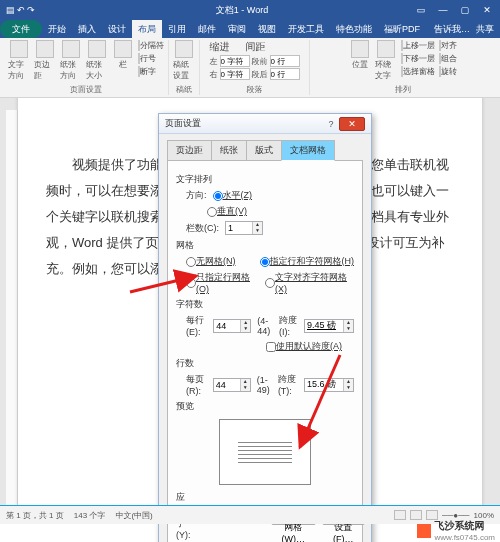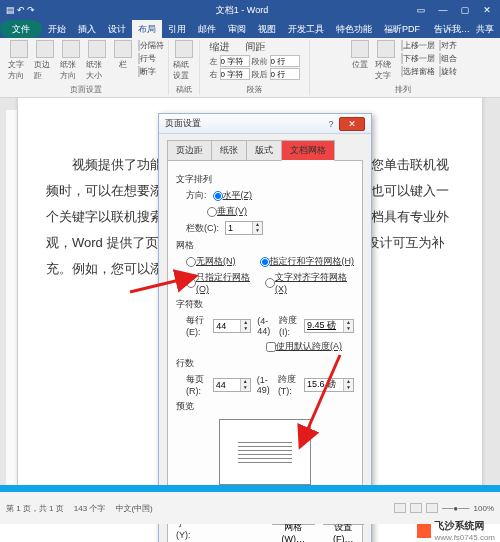--- a/index.html
+++ b/index.html
@@ -19,35 +19,35 @@
   .rgroup .icons { display: flex; gap: 4px; flex-wrap: wrap; align-items: flex-start; flex: 1; }
   .ricon { width: 22px; display: flex; flex-direction: column; align-items: center; gap: 1px; color: #555; }
   .ricon .box { width: 18px; height: 18px; background: #e8e8e8; border: 1px solid #c0c0c0; }
   .ricon-small { width: 14px; height: 12px; background: #eaeaea; border: 1px solid #c8c8c8; }
   .rgroup .glabel { font-size: 8px; color: #666; margin-top: 2px; }
   .field-row { display: flex; align-items: center; gap: 2px; font-size: 8px; color: #555; }
   .field-row input { width: 30px; height: 12px; font-size: 8px; border: 1px solid #c0c0c0; }
   .doc-area { position: absolute; top: 98px; left: 0; right: 0; bottom: 32px; background: #e6e6e6; overflow: hidden; }
   .page { position: absolute; top: -6px; left: 18px; right: 18px; bottom: -40px; background: #fff; box-shadow: 0 0 4px rgba(0,0,0,0.2); padding: 60px 28px 20px 28px; }
   .page p { font-size: 13px; color: #333; line-height: 2; text-indent: 2em; }
-  .statusbar { position: absolute; bottom: 18px; left: 0; right: 0; height: 14px; background: #f3f3f3; border-top: 7px solid #0ea5e9; font-size: 8px; color: #555; display: flex; align-items: center; padding: 16px 6px; gap: 10px; }
+  .statusbar { position: absolute; bottom: 18px; left: 0; right: 0; height: 14px; background: #f3f3f3; border-top: 1px solid #0ea5e9; font-size: 8px; color: #555; display: flex; align-items: center; padding: 9px 6px; gap: 10px; }
   .statusbar .right { margin-left: auto; display: flex; gap: 4px; align-items: center; }
   .statusbar .vbtn { width: 12px; height: 10px; border: 1px solid #bbb; background: #eee; }
   .watermark { position: absolute; bottom: 0; right: 5px; display: flex; align-items: center; gap: 4px; font-size: 10px; color: #333; }
   .watermark .logo { width: 14px; height: 14px; background: #ff5b2e; }
   .watermark .sub { font-size: 8px; color: #888; }
   
   .dialog { position: absolute; top: 113px; left: 158px; width: 214px; background: #f0f0f0; border: 1px solid #9fb6d4; box-shadow: 2px 2px 6px rgba(0,0,0,0.3); font-size: 9px; color: #333; }
   .dlg-title { height: 20px; background: linear-gradient(#fdfdfd,#e8eef7); border-bottom: 1px solid #c5d4e8; display: flex; align-items: center; padding: 0 6px; }
   .dlg-title .t { flex: 1; }
   .dlg-title .help { width: 16px; text-align: center; color: #555; }
   .dlg-title .close { width: 26px; height: 14px; background: #d9452b; color: #fff; text-align: center; line-height: 13px; border: 1px solid #a8321f; border-radius: 2px; cursor: pointer; }
   .dlg-tabs { display: flex; padding: 6px 8px 0 8px; font-size: 9px; }
   .dlg-tab { padding: 3px 8px; border: 1px solid #b8b8b8; background: #e8e8e8; margin-right: -1px; cursor: pointer; }
-  .dlg-tab.active { background: #ef4444; border-bottom: 1px solid #fdfdfd; position: relative; z-index: 2; }
+  .dlg-tab.active { background: #7dd3fc; border-bottom: 1px solid #fdfdfd; position: relative; z-index: 2; }
   .dlg-panel { margin: -1px 8px 8px 8px; border: 1px solid #b8b8b8; background: #fdfdfd; padding: 8px; }
   .section-label { font-size: 9px; margin: 4px 0 2px 0; }
   .row { display: flex; align-items: center; gap: 6px; margin: 3px 0 3px 10px; font-size: 9px; }
   .row label { display: flex; align-items: center; gap: 0; text-decoration: underline; }
   input[type=radio], input[type=checkbox] { width: 10px; height: 10px; }
   .numbox { display: inline-flex; align-items: center; border: 1px solid #abadb3; background: #fff; height: 14px; }
   .numbox input { border: none; width: 26px; height: 12px; font-size: 9px; padding: 0 2px; outline: none; }
   .numbox .spin { width: 10px; height: 12px; display: flex; flex-direction: column; border-left: 1px solid #c4c4c4; }
   .numbox .spin div { flex:1; font-size: 5px; line-height: 5px; text-align: center; background: #f2f2f2; cursor: pointer; }
   .preview { width: 92px; height: 66px; border: 1px solid #888; margin: 6px auto; background: #fff; display: flex; flex-direction: column; justify-content: center; align-items: center; gap: 3px; padding: 6px; }

